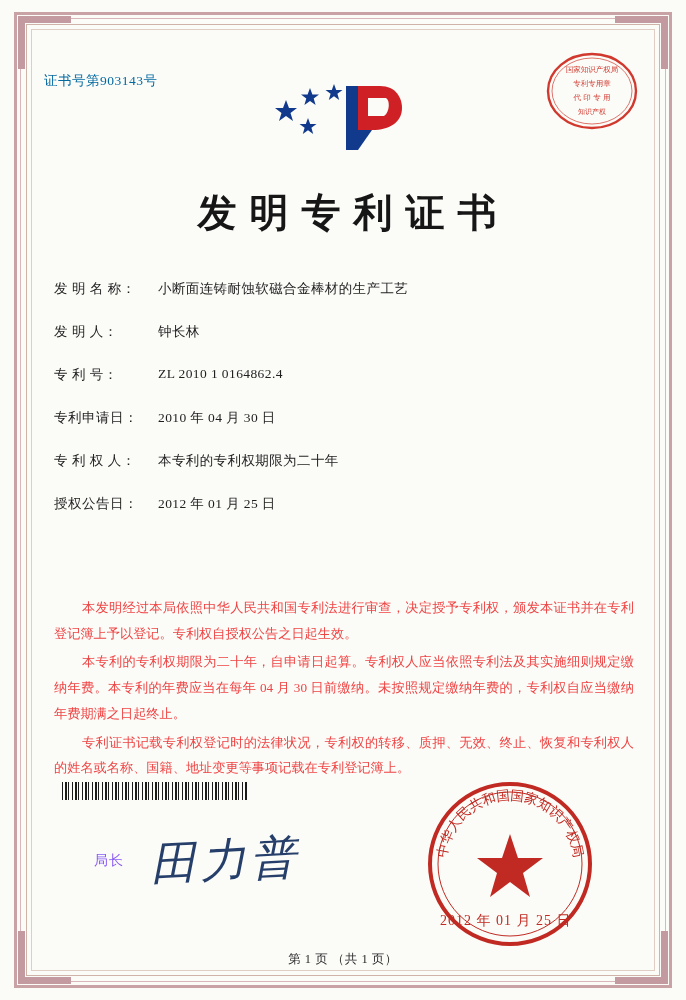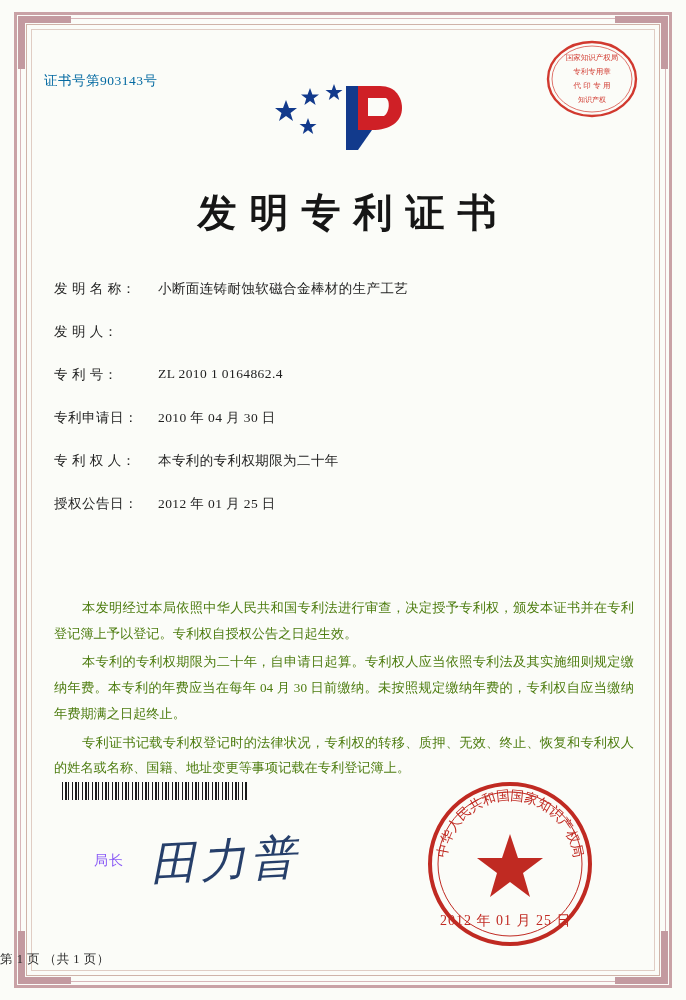--- a/index.html
+++ b/index.html
@@ -90,21 +90,21 @@
     top: 78px;
     width: 140px;
     height: 80px;
   }
   .logo svg { display: block; }
 
   
   .seal-topright {
     position: absolute;
     right: 46px;
-    top: 38px;
+    top: 50px;
     width: 96px;
     height: 82px;
     text-align: center;
   }
   .seal-topright svg { display: block; }
 
   
   .title {
     position: absolute;
     left: 8px;
@@ -145,21 +145,21 @@
   }
 
   
   .body-text {
     position: absolute;
     left: 54px;
     right: 52px;
     top: 595px;
     font-size: 13.2px;
     line-height: 1.95;
-    color: #4d7c0f;
+    color: #ef4444;
     text-align: justify;
   }
   .body-text p {
     margin: 0 0 3px 0;
     text-indent: 28px;
   }
 
   
   .barcode {
     position: absolute;
@@ -218,20 +218,21 @@
     color: #c02a22;
     letter-spacing: 1px;
   }
 
   
   .footer {
     position: absolute;
     left: 0;
     right: 0;
     bottom: 32px;
+    text-align: center;
     font-size: 12.5px;
     color: #2b2b2b;
     letter-spacing: 0.5px;
   }
 </style>
 </head>
 <body>
 
 <div class="page">
 
@@ -274,20 +275,21 @@
 
   <div class="title">发明专利证书</div>
 
   <div class="fields">
     <div class="field-row">
       <div class="field-label">发 明 名 称：</div>
       <div class="field-value">小断面连铸耐蚀软磁合金棒材的生产工艺</div>
     </div>
     <div class="field-row">
       <div class="field-label">发 明 人：</div>
+      <div class="field-value">钟长林</div>
     </div>
     <div class="field-row">
       <div class="field-label">专 利 号：</div>
       <div class="field-value">ZL 2010 1 0164862.4</div>
     </div>
     <div class="field-row">
       <div class="field-label">专利申请日：</div>
       <div class="field-value">2010 年 04 月 30 日</div>
     </div>
     <div class="field-row">

